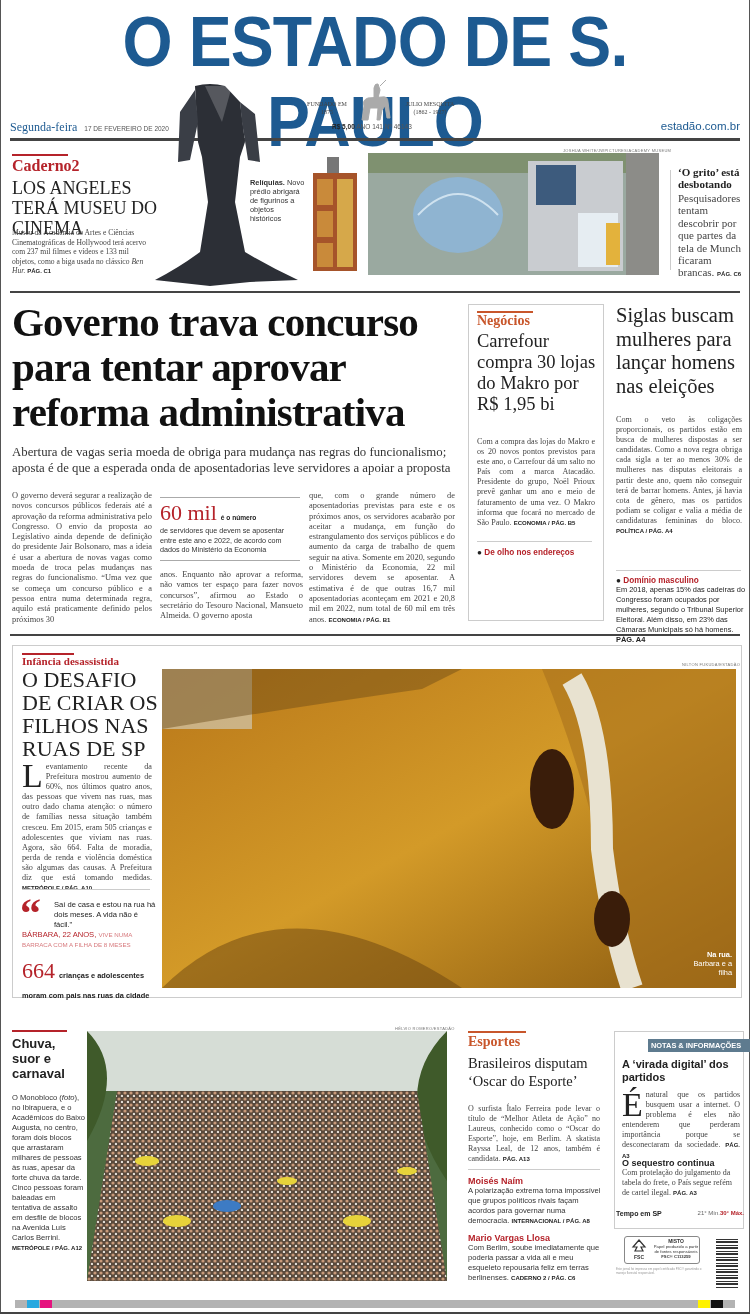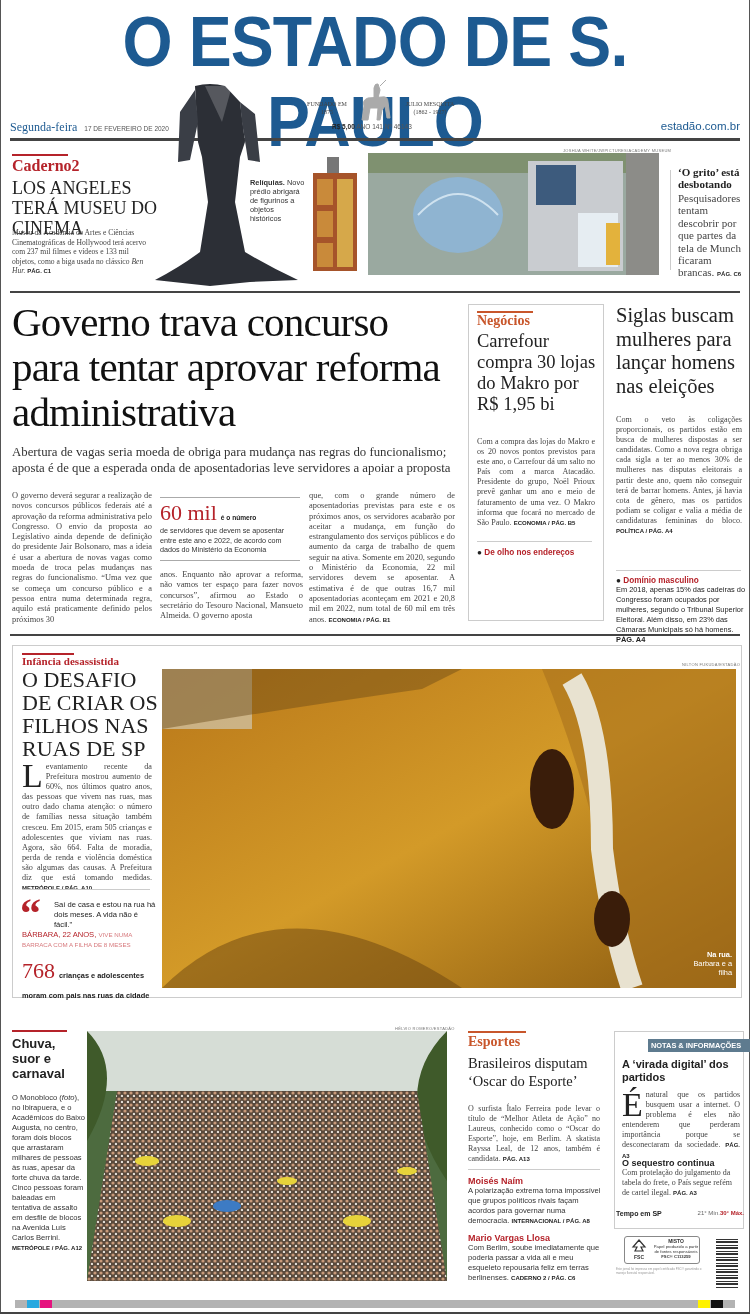--- a/index.html
+++ b/index.html
@@ -106,21 +106,21 @@
 
 <div class="vrule" style="left:670px;top:170px;height:100px"></div>
 <div class="abs serif" style="left:678px;top:166px;width:70px;font-size:11px;line-height:12px;font-weight:bold;color:#222">‘O grito’ está desbotando</div>
 <div class="abs serif" style="left:678px;top:192px;width:70px;font-size:11px;line-height:12.4px;color:#444">
   <span>Pesquisadores tentam descobrir por que partes da tela de Munch ficaram brancas.</span>
   <span class="pg">PÁG. C6</span>
 </div>
 
 <div class="thickrule" style="top:291px;height:2px"></div>
 
-<div class="abs serif" style="left:12px;top:300px;width:450px;font-size:41px;line-height:45px;font-weight:normal;color:#111;letter-spacing:-0.8px">Governo trava concurso para tentar aprovar reforma administrativa</div>
+<div class="abs serif" style="left:12px;top:300px;width:450px;font-size:41px;line-height:45px;font-weight:bold;color:#111;letter-spacing:-0.8px">Governo trava concurso para tentar aprovar reforma administrativa</div>
 <div class="abs serif" style="left:12px;top:444px;width:446px;font-size:12.8px;line-height:16px;color:#333">Abertura de vagas seria moeda de obriga para mudança nas regras do funcionalismo; aposta é de que a esperada onda de aposentadorias leve servidores a apoiar a proposta</div>
 
 <div class="abs serif body" style="left:12px;top:491px;width:140px;font-size:8.4px;line-height:10.3px">O governo deverá segurar a realização de novos concursos públicos federais até a aprovação da reforma administrativa pelo Congresso. O envio da proposta ao Legislativo ainda depende de definição do presidente Jair Bolsonaro, mas a ideia é usar a abertura de novas vagas como moeda de troca pelas mudanças nas regras do funcionalismo. “Uma vez que se começa um concurso público e a pessoa entra numa determinada regra, aquilo está praticamente definido pelos próximos 30</div>
 
 <div class="rule" style="left:160px;top:497px;width:140px;background:#aaa"></div>
 <div class="abs" style="left:160px;top:500px;width:140px">
   <span class="serif red" style="font-size:22px">60 mil</span>
   <span class="sans" style="font-size:6.6px;font-weight:bold;color:#222">é o número</span>
   <div class="sans" style="font-size:7.2px;line-height:9.6px;color:#333">de servidores que devem se aposentar entre este ano e 2022, de acordo com dados do Ministério da Economia</div>
 </div>
@@ -170,21 +170,21 @@
   <span>evantamento recente da Prefeitura mostrou aumento de 60%, nos últimos quatro anos, das pessoas que vivem nas ruas, mas outro dado chama atenção: o número de famílias nessa situação também cresceu. Em 2015, eram 505 crianças e adolescentes que viviam nas ruas. Agora, são 664. Falta de moradia, perda de renda e violência doméstica são algumas das causas. A Prefeitura diz que está tomando medidas.</span>
   <span class="pg">METRÓPOLE / PÁG. A10</span>
 </div>
 <div class="rule" style="left:22px;top:889px;width:128px;background:#ccc"></div>
 <div class="abs serif red" style="left:20px;top:892px;font-size:42px;line-height:42px;font-weight:bold">“</div>
 <div class="abs sans" style="left:22px;top:900px;width:135px;font-size:7.6px;line-height:10px;color:#222">
   <div style="padding-left:32px">Saí de casa e estou na rua há dois meses. A vida não é fácil.”</div>
   <div><span class="red">BÁRBARA, 22 ANOS,</span> <span style="color:#d77a7e;font-size:6.2px">VIVE NUMA BARRACA COM A FILHA DE 8 MESES</span></div>
 </div>
 <div class="abs" style="left:22px;top:958px;width:140px">
-  <span class="serif red" style="font-size:22px">768</span>
+  <span class="serif red" style="font-size:22px">664</span>
   <span class="sans" style="font-size:7.4px;font-weight:bold;line-height:10px;color:#222">crianças e adolescentes moram com pais nas ruas da cidade</span>
 </div>
 
 <div class="photo" style="left:162px;top:669px;width:574px;height:319px">
   <svg width="574" height="319" viewBox="0 0 574 319">
     <defs>
         <linearGradient id="g1" x1="0" y1="0" x2="1" y2="1">
           <stop offset="0" stop-color="#b9781a"></stop>
           <stop offset=".5" stop-color="#d39a28"></stop>
           <stop offset="1" stop-color="#8a5a10"></stop>

